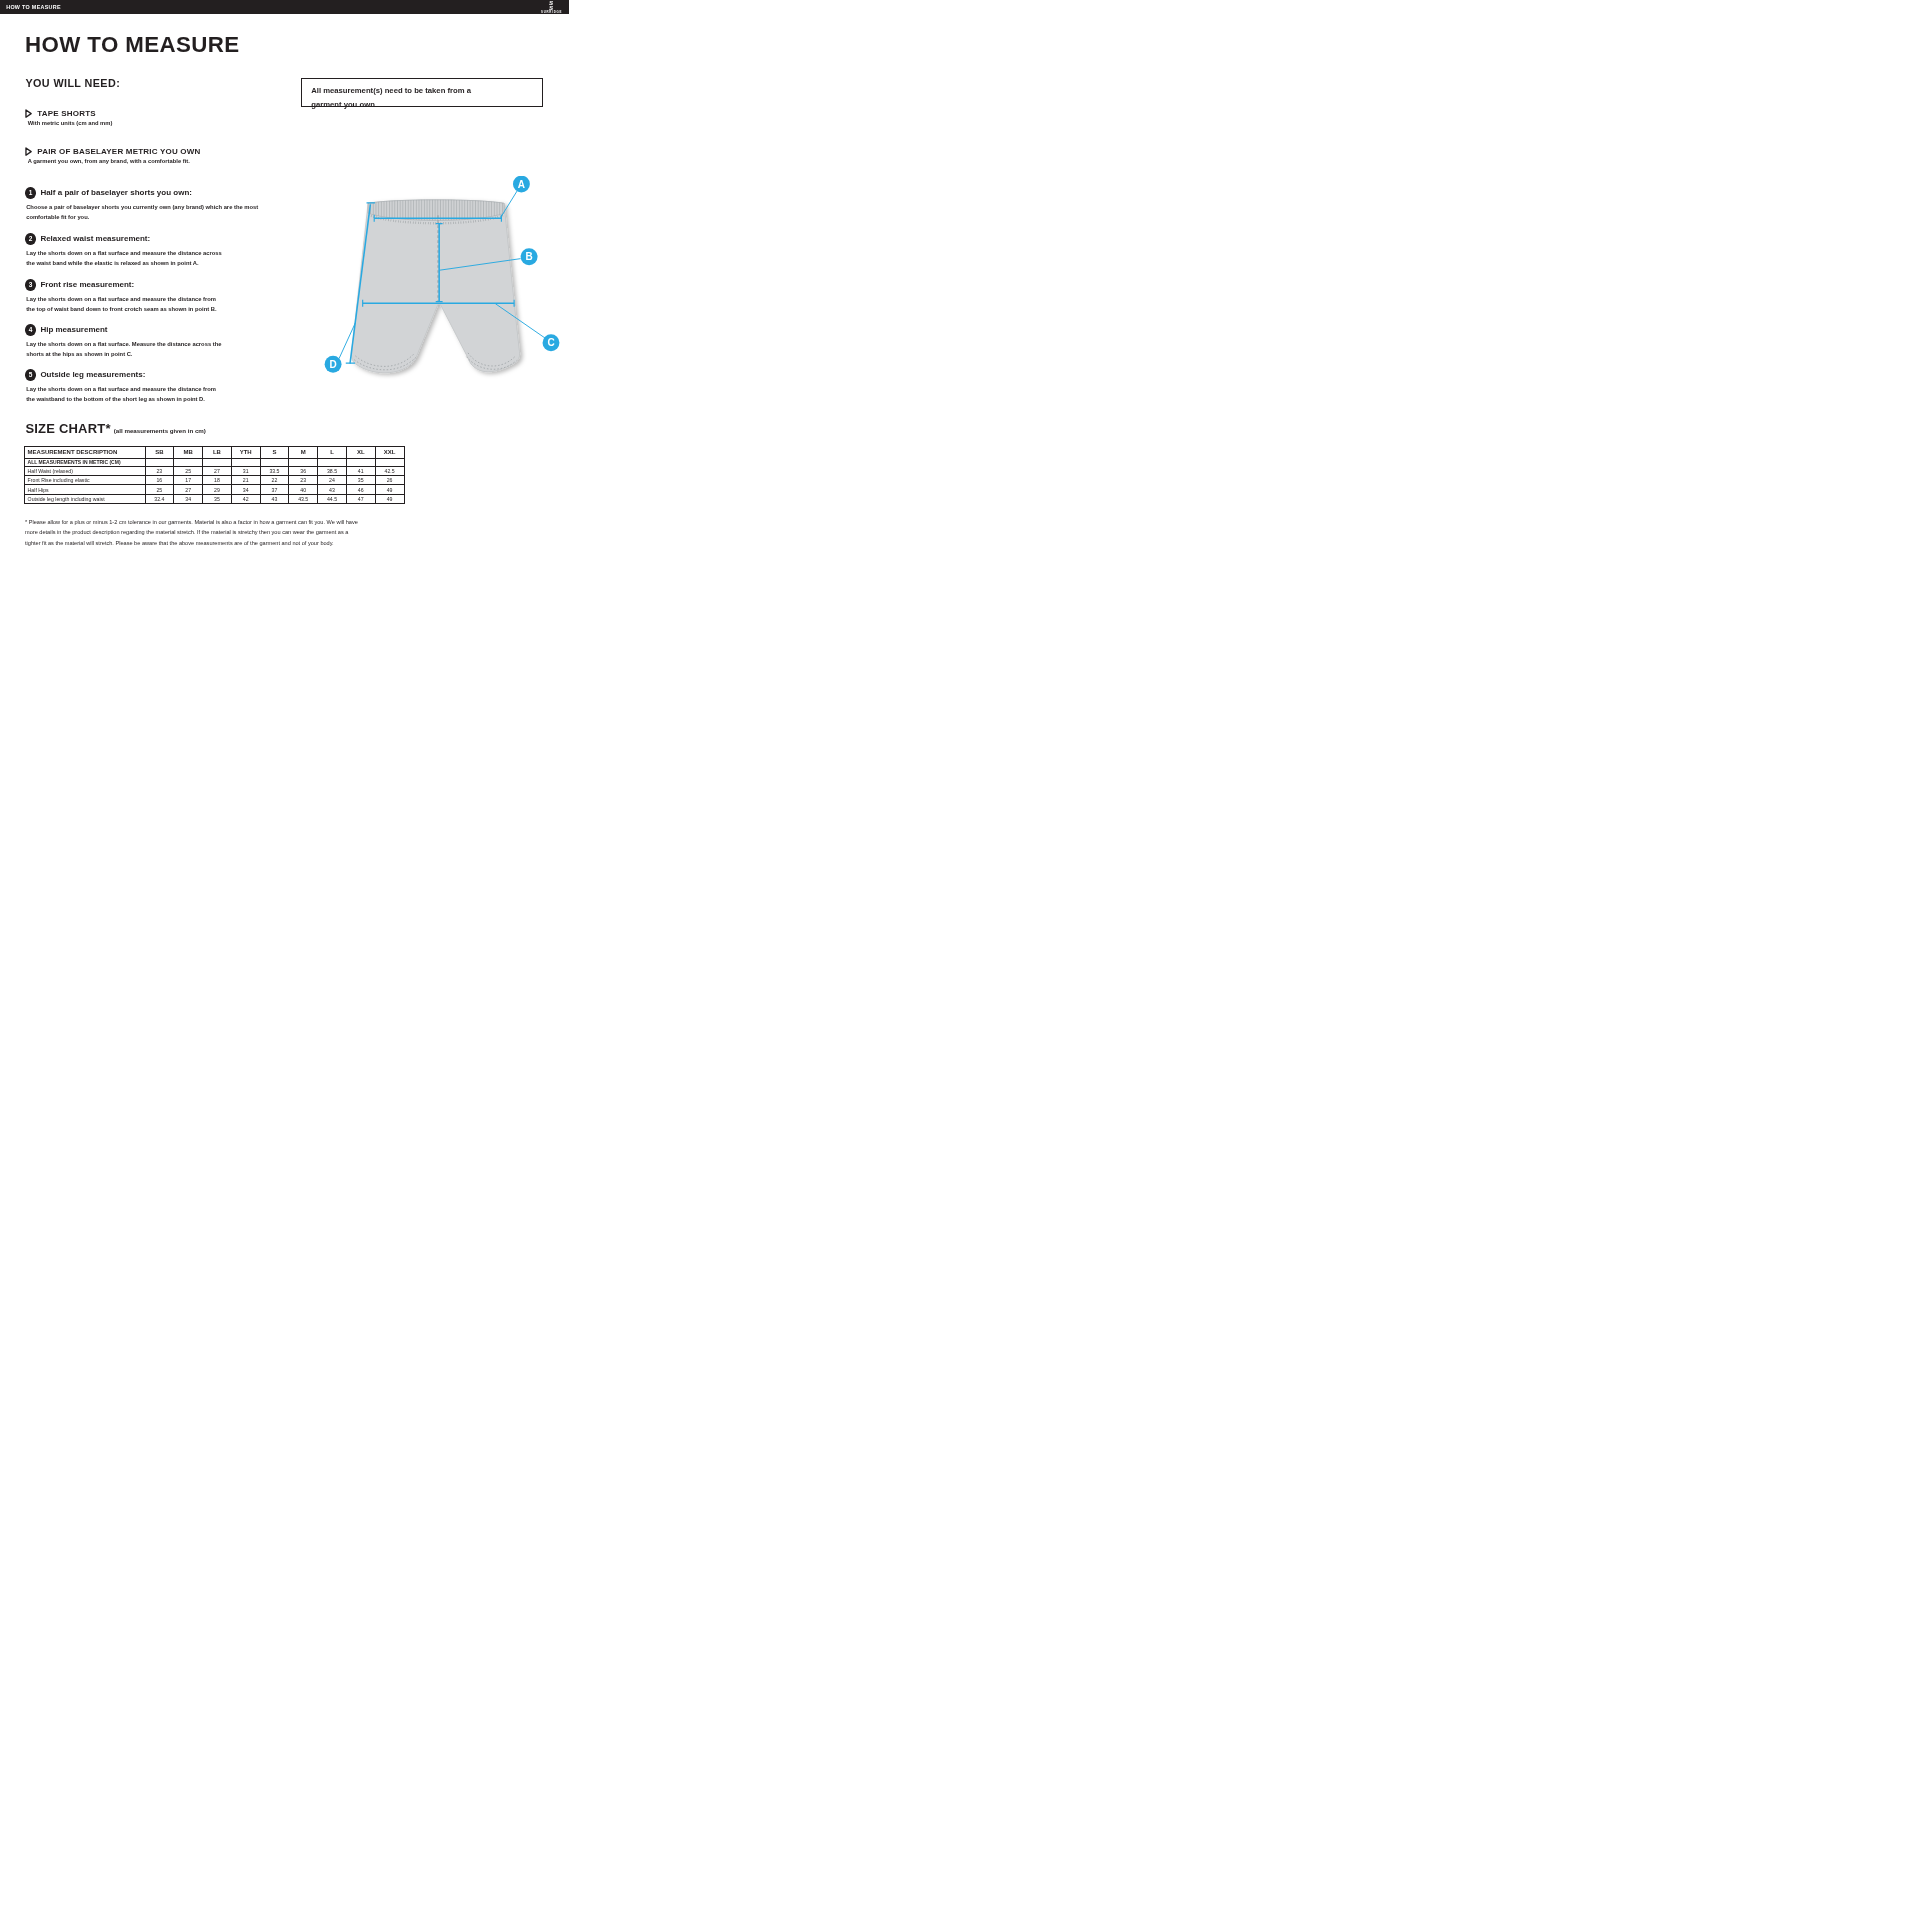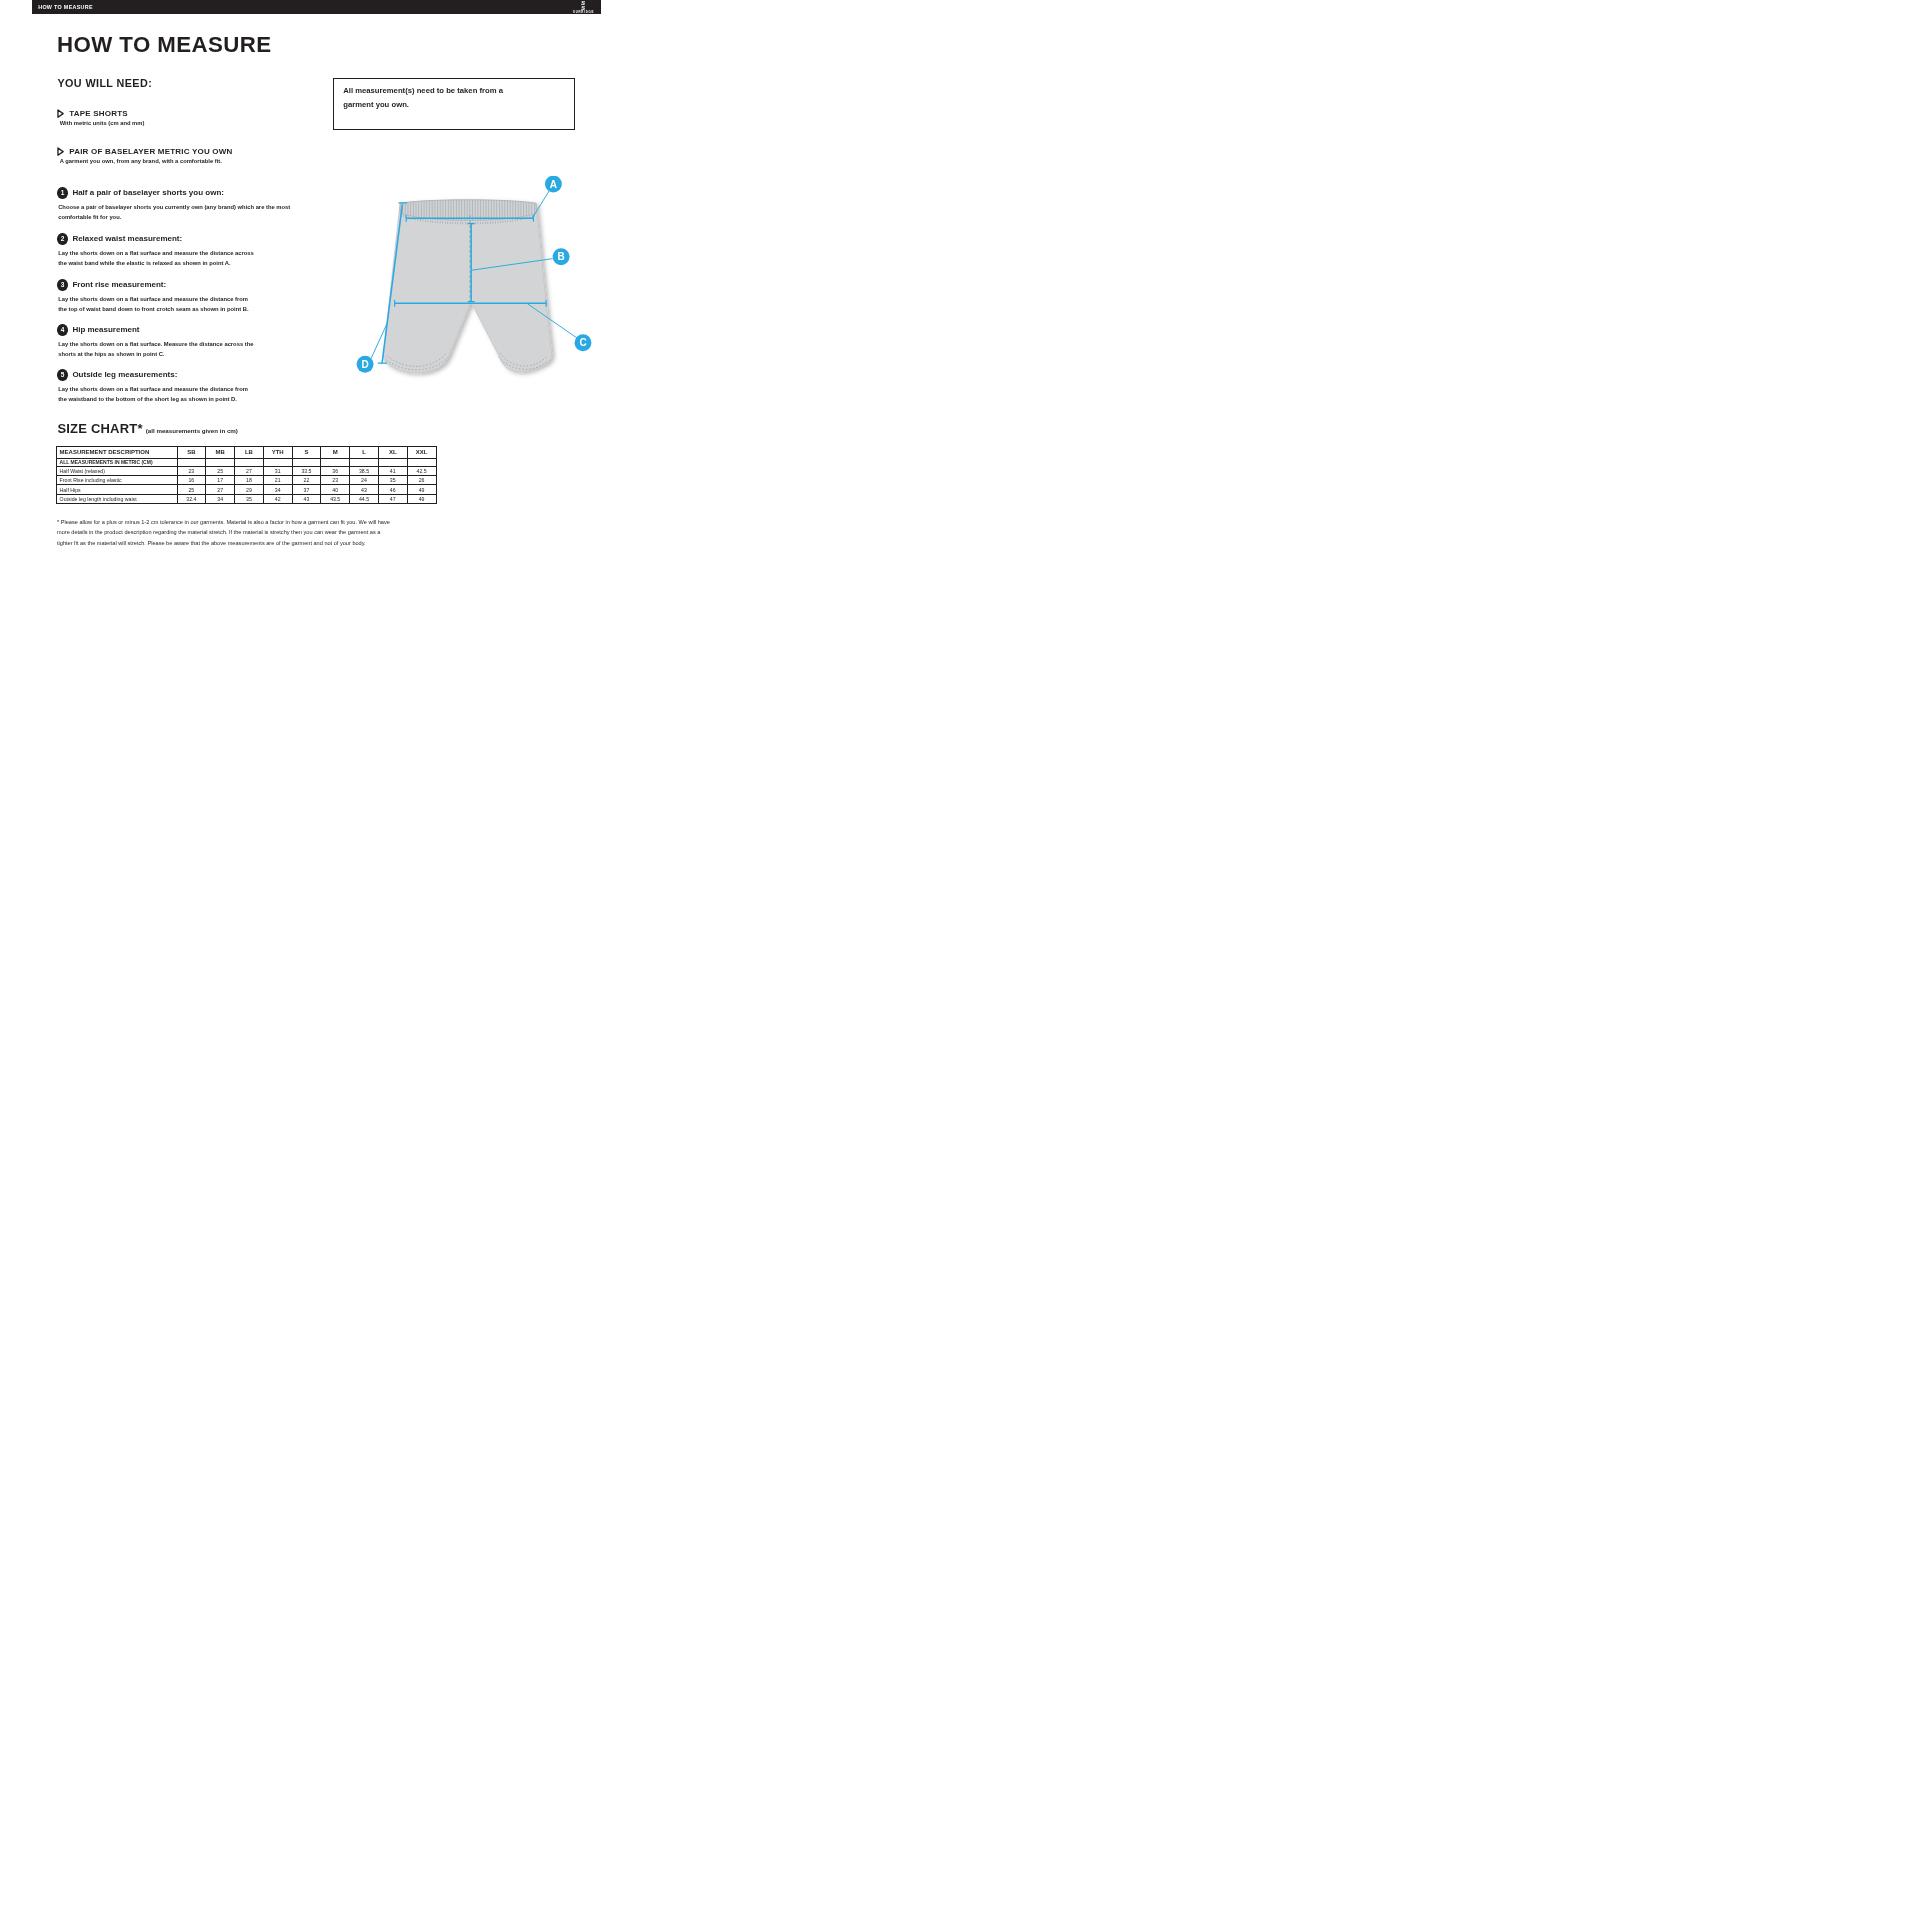--- a/index.html
+++ b/index.html
@@ -1,35 +1,35 @@
 <!DOCTYPE html>
 <html style="font-size:6.2px"><head>
 <meta charset="utf-8">
 <style>
   html,body{margin:0;padding:0;background:#fff;}
   #page{
     position:relative;width:569px;height:547px;background:#ffffff;overflow:hidden;
-    font-family:"Liberation Sans", sans-serif;color:#231f20;margin-left:32px;
+    font-family:"Liberation Sans", sans-serif;color:#231f20;
   }
   
   #topbar{position:absolute;left:0;top:0;width:569px;height:14px;background:#231f20;display:flex;align-items:center;}
   #topbar .bar-title{color:#fff;font-size:5.4px;font-weight:700;letter-spacing:0.3px;margin-left:6.2px;}
   #topbar .logo{position:absolute;right:4.6px;top:0.4px;}
   
   .main-title{position:absolute;left:25px;top:32px;font-size:22.3px;font-weight:700;letter-spacing:0.4px;}
   
   .ywn-heading{position:absolute;left:25.4px;top:77px;font-size:10.8px;font-weight:700;letter-spacing:0.4px;}
   .need-item{position:absolute;left:25.4px;}
   .need-item .row{display:flex;align-items:center;}
   .need-item .tri{margin-right:4.6px;flex:0 0 auto;}
   .need-title{font-size:8px;font-weight:700;letter-spacing:0.2px;}
   .need-sub{margin:2.3px 0 0 2.3px;font-size:5.8px;font-weight:700;}
   
   .note-box{
-    position:absolute;left:301px;top:78px;width:242px;height:52px;box-sizing:border-box;
+    position:absolute;left:301px;top:78px;width:242px;height:29px;box-sizing:border-box;
     border:0.8px solid #231f20;border-top-width:1.9px;border-bottom-width:1.9px;
     padding:5px 0 0 9.2px;font-size:7.7px;font-weight:700;line-height:14.3px;white-space:pre-line;
   }
   
   .step{position:absolute;left:25.4px;width:320px;}
   .step-num{
     display:inline-flex;width:10.4px;height:11.6px;border-radius:50%;background:#231f20;color:#fff;
     font-weight:700;font-size:6.5px;align-items:center;justify-content:center;vertical-align:middle;
   }
   .step-title{font-size:8px;font-weight:700;margin-left:4.6px;vertical-align:middle;}

